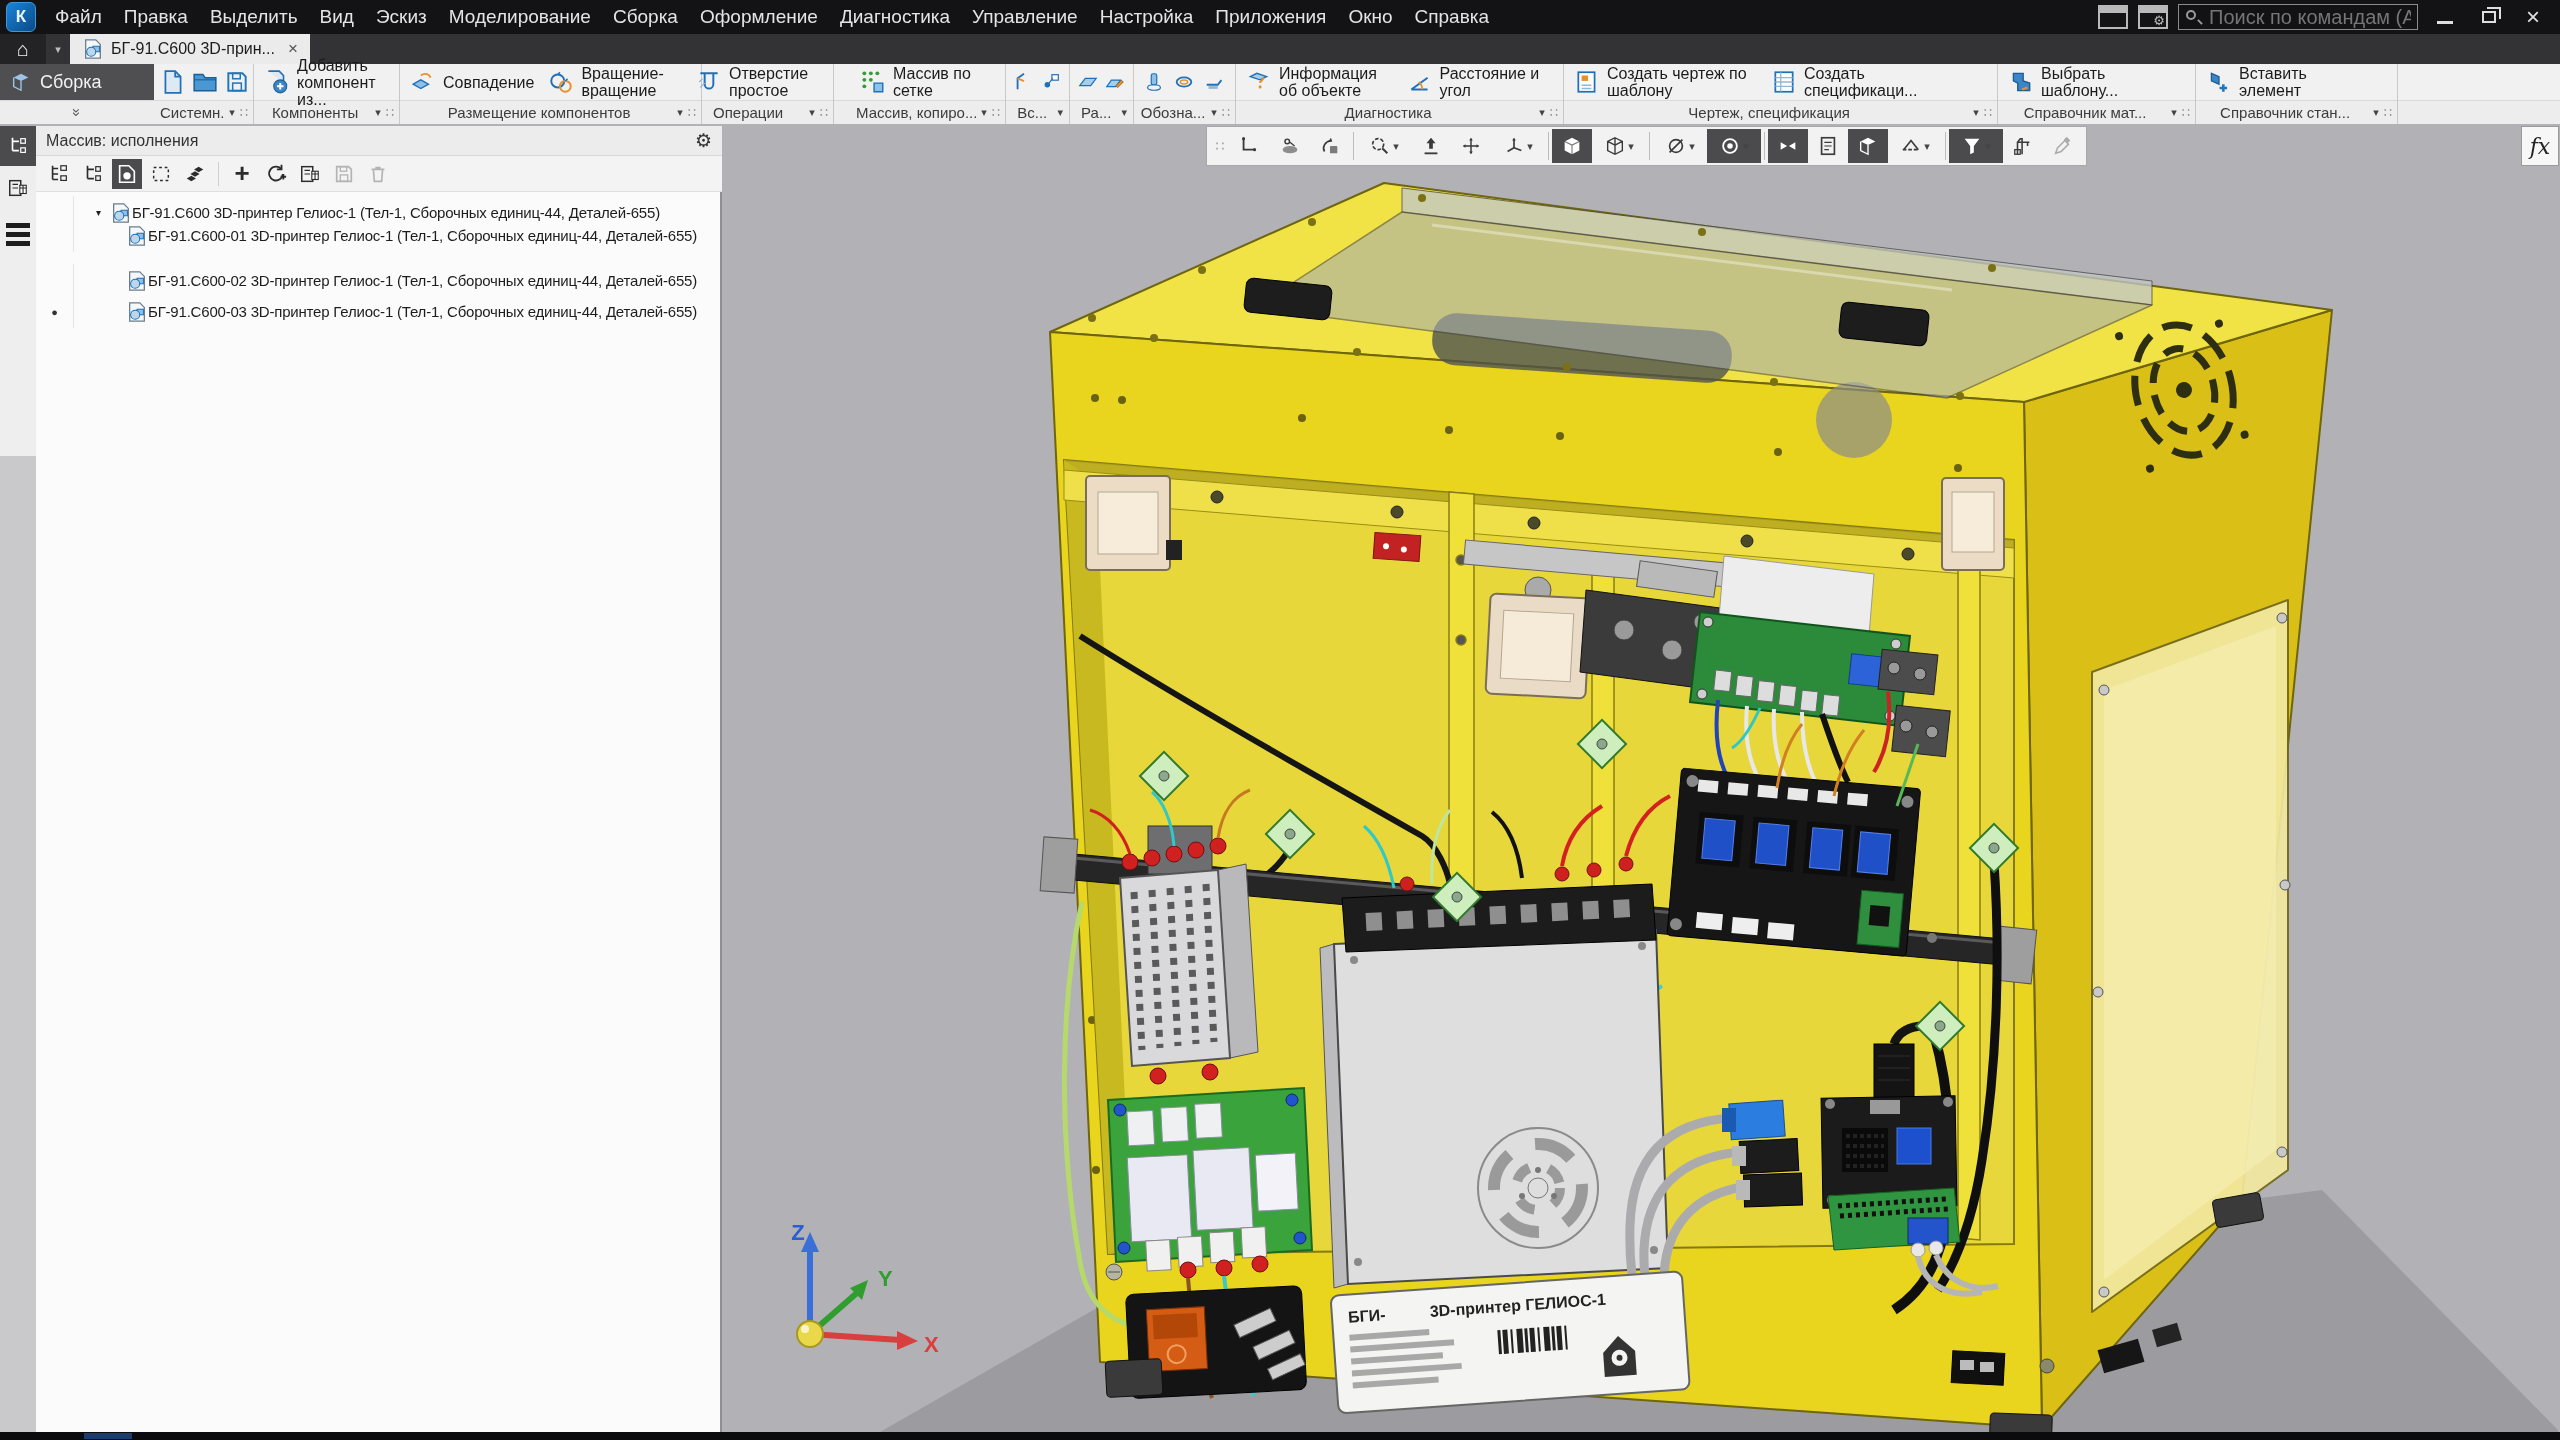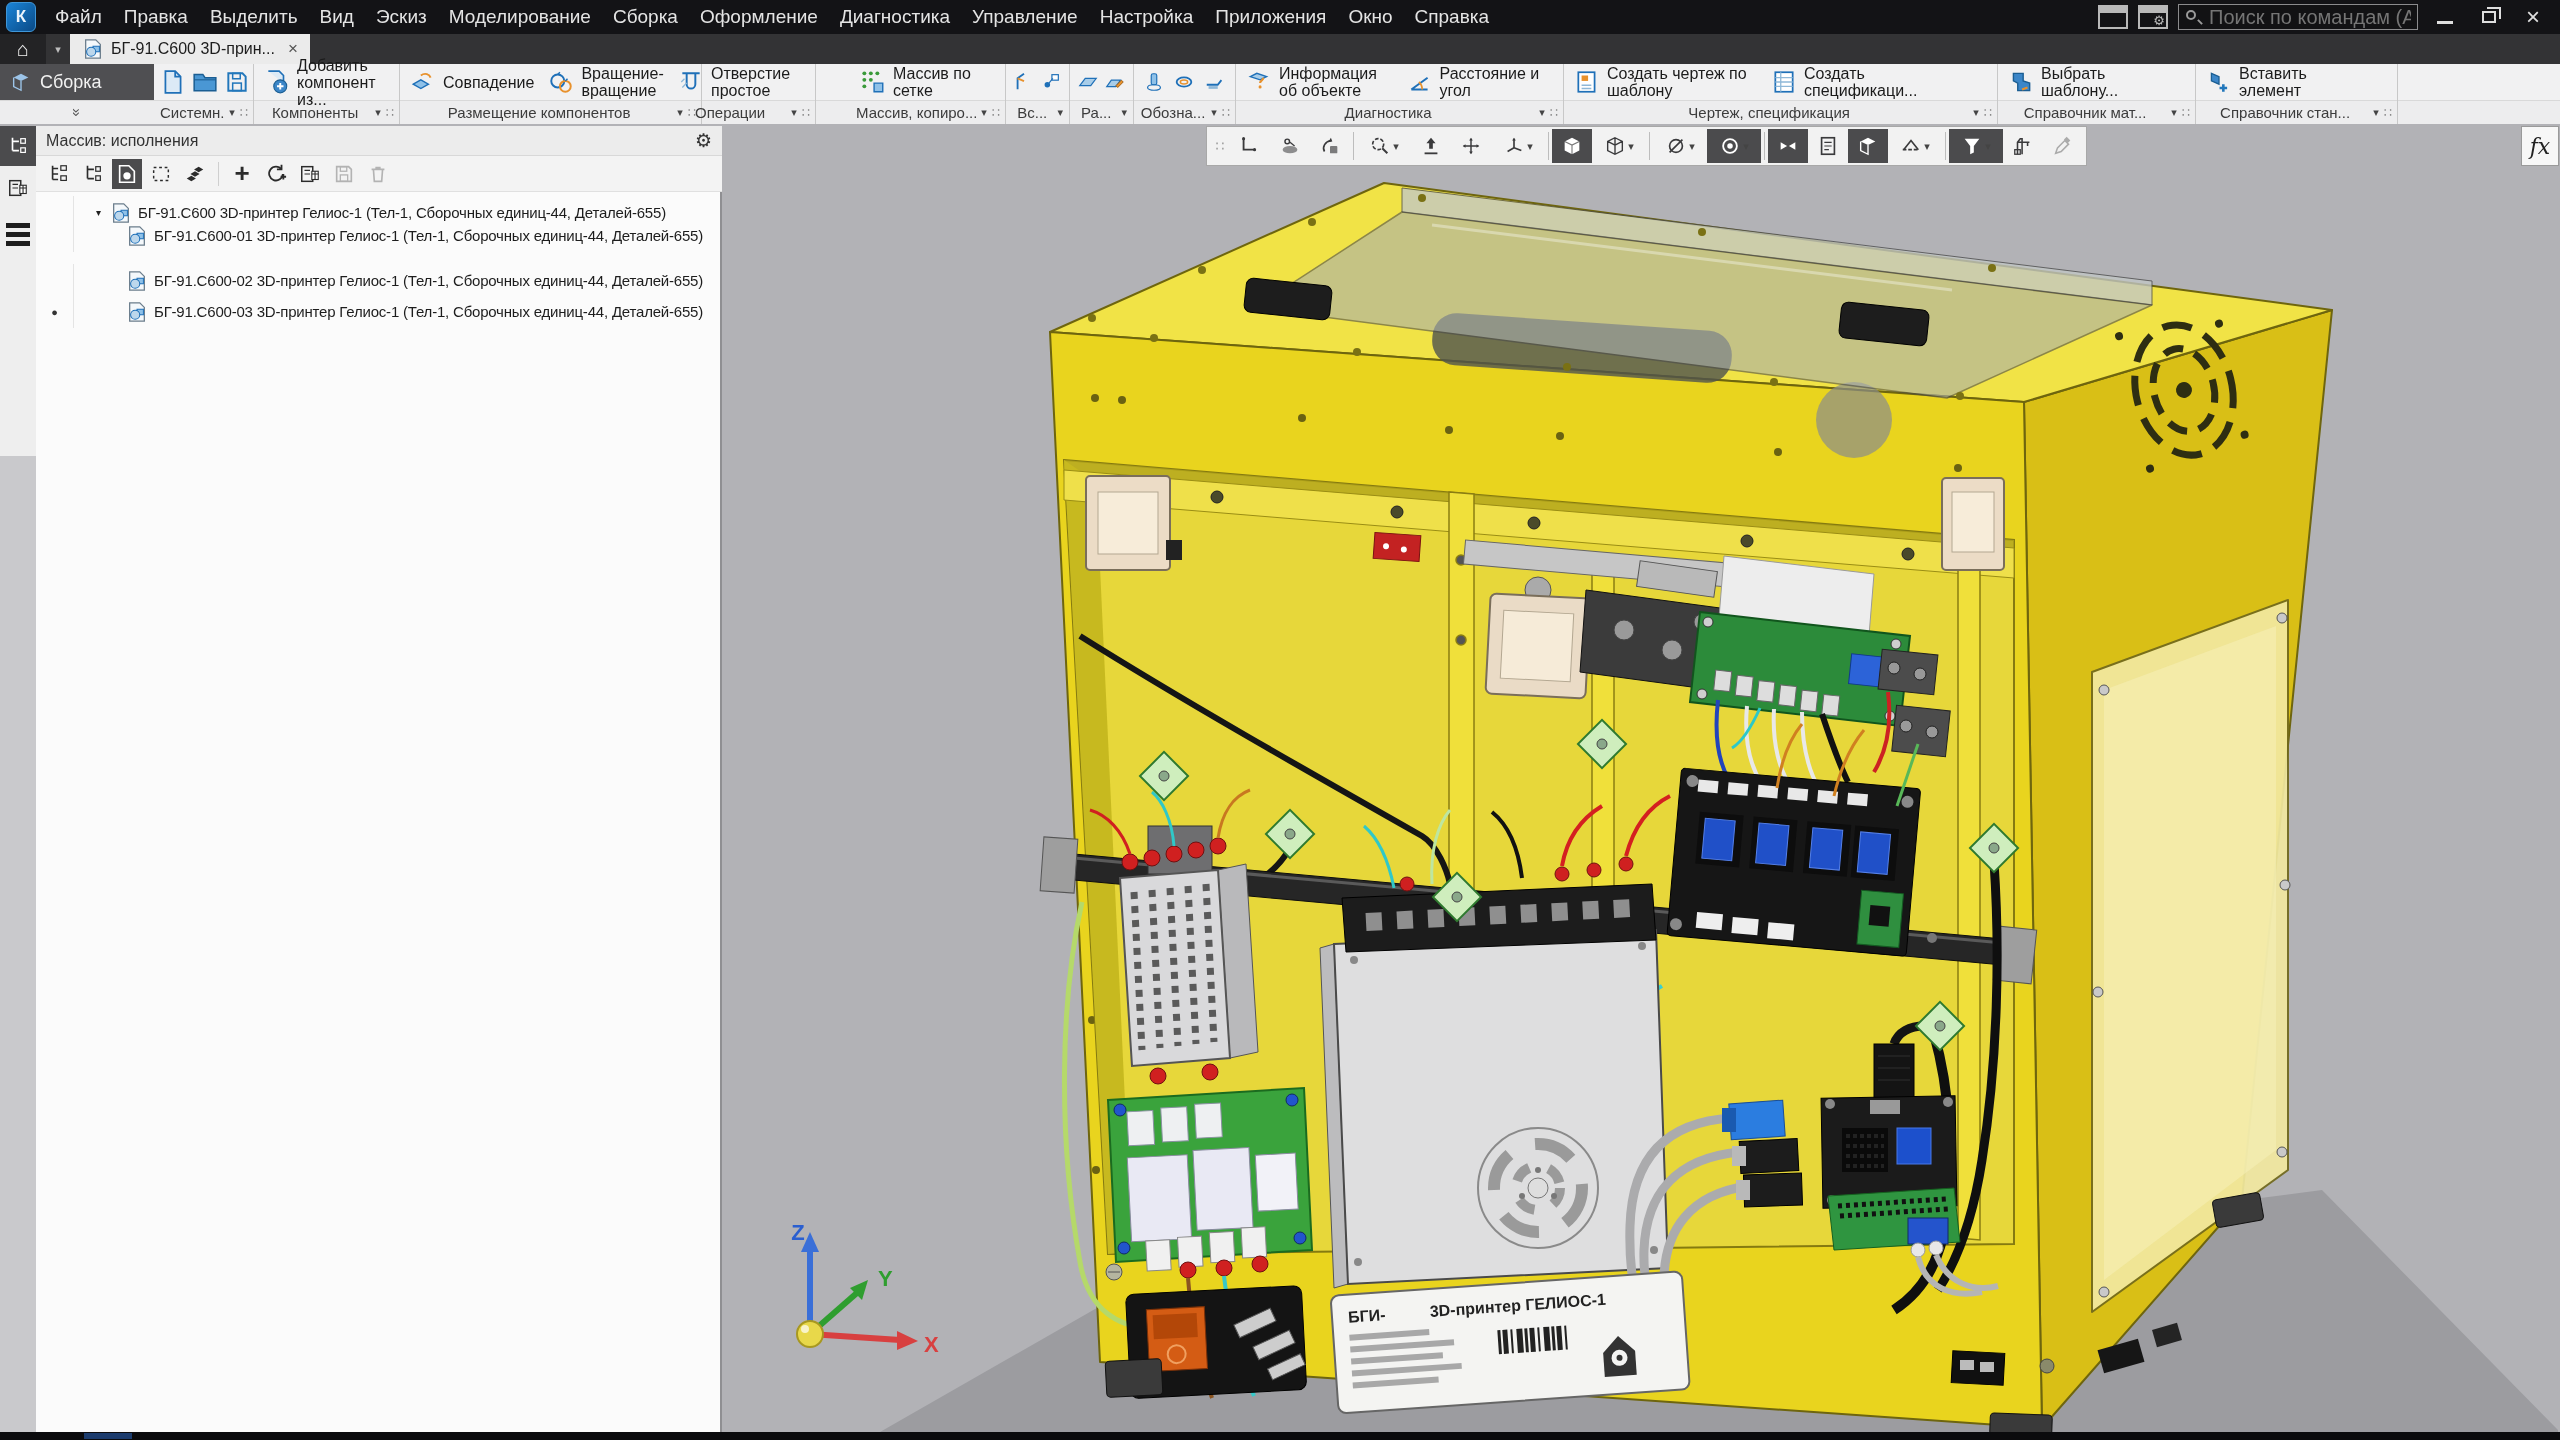--- a/index.html
+++ b/index.html
@@ -57,21 +57,21 @@
 #panel-header .gear{margin-left:auto;font-size:19px;color:#333}
 #panel-toolbar{left:36px;top:156px;width:686px;height:36px;background:#f3f3f3;border-bottom:1px solid #e0e0e0;display:flex;align-items:center;gap:4px;padding:0 8px}
 .ptb{width:30px;height:30px;display:flex;align-items:center;justify-content:center;color:#2b2b2b}
 .ptb.active{background:#4b4b4d;color:#fff}
 .ptb.dis{color:#b3b3b3}
 .psep{width:1px;height:24px;background:#cfcfcf;margin:0 4px}
 .trow{position:absolute;left:36px;width:684px;height:33px;display:flex;align-items:center;font-size:15px;color:#1d1d1d;letter-spacing:-.2px}
 .trow .gut{width:38px;height:100%;border-right:1px solid #e4e4e4;display:flex;align-items:center;justify-content:center;color:#333;flex:none}
 .trow .arrow{font-size:10px;color:#222;width:14px;flex:none}
 .trow .sp{flex:none}
-.trow .lab{white-space:nowrap;overflow:hidden;margin-left:6px}
+.trow .lab{white-space:nowrap;overflow:hidden;}
 
 #viewport{left:724px;top:126px;width:1836px;height:1306px;background:#b2b2b6}
 #vtoolbar{left:1206px;top:126px;height:40px;background:#f2f2f2;border:1px solid #a8a8a8;display:flex;align-items:center;padding:0 3px}
 .vb{width:40px;height:34px;display:flex;align-items:center;justify-content:center;color:#3a3a3c;gap:2px}
 .vb.wcar{width:54px}
 .vb.active{background:#4b4b4d;color:#fff}
 .vb.dis{color:#ababab}
 .vsep{width:1px;height:28px;background:#bdbdbd;margin:0 3px}
 #handle{width:20px;color:#9a9a9a;font-size:14px;display:flex;align-items:center;justify-content:center}
 #fxbtn{left:2521px;top:126px;width:38px;height:40px;background:#f7f7f7;border:1px solid #9a9a9a;display:flex;align-items:center;justify-content:center;font-family:"DejaVu Serif",serif;font-style:italic;font-size:22px;color:#222}
@@ -411,21 +411,21 @@
       <span class="t">Вращение-вращение</span>
     </div>
   </div>
   <div class="ft">
       <span class="lbl">Размещение компонентов</span>
       <span class="car">▾</span>
       <span class="dots">∷</span>
     </div>
 </div>
 
-<div class="grp" style="left:668px;width:148px">
+<div class="grp" style="left:686px;width:148px">
   <div class="row">
     <div class="bigbtn">
       <svg class="i">
           <use href="#s-hole"></use>
         </svg>
       <span class="t">Отверстие простое</span>
     </div>
   </div>
   <div class="ft">
       <span class="lbl">Операции</span>

